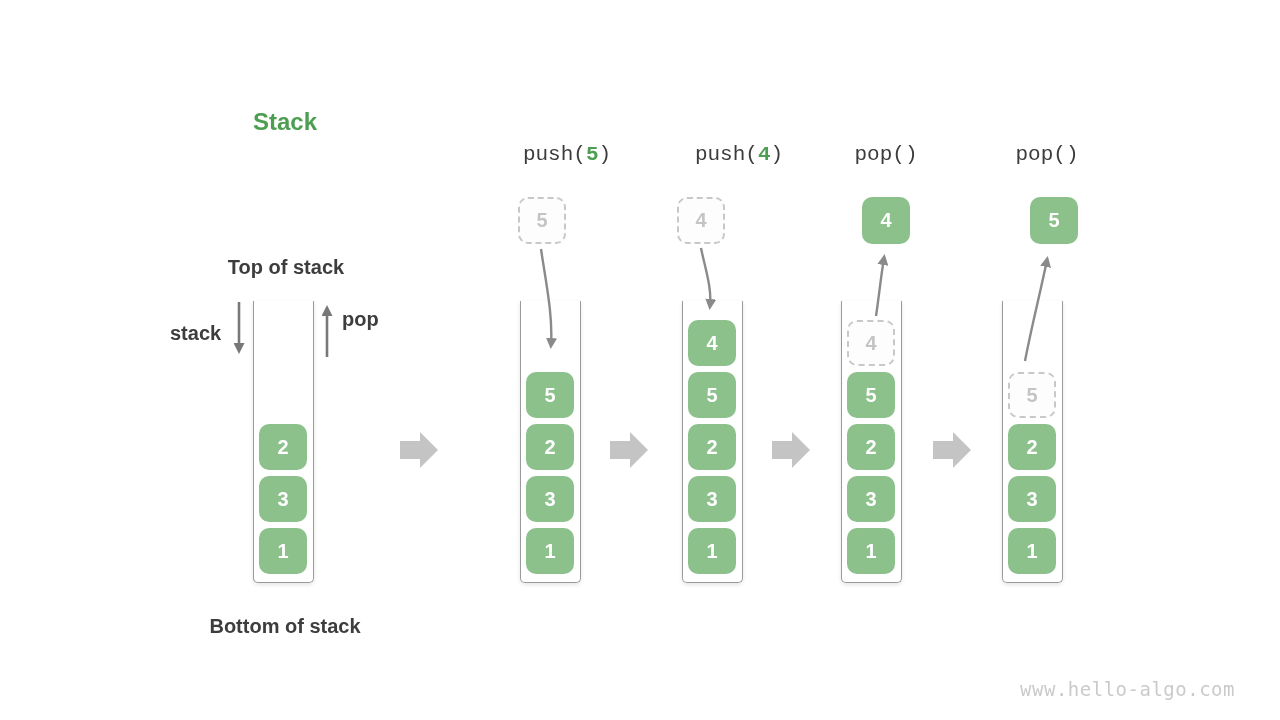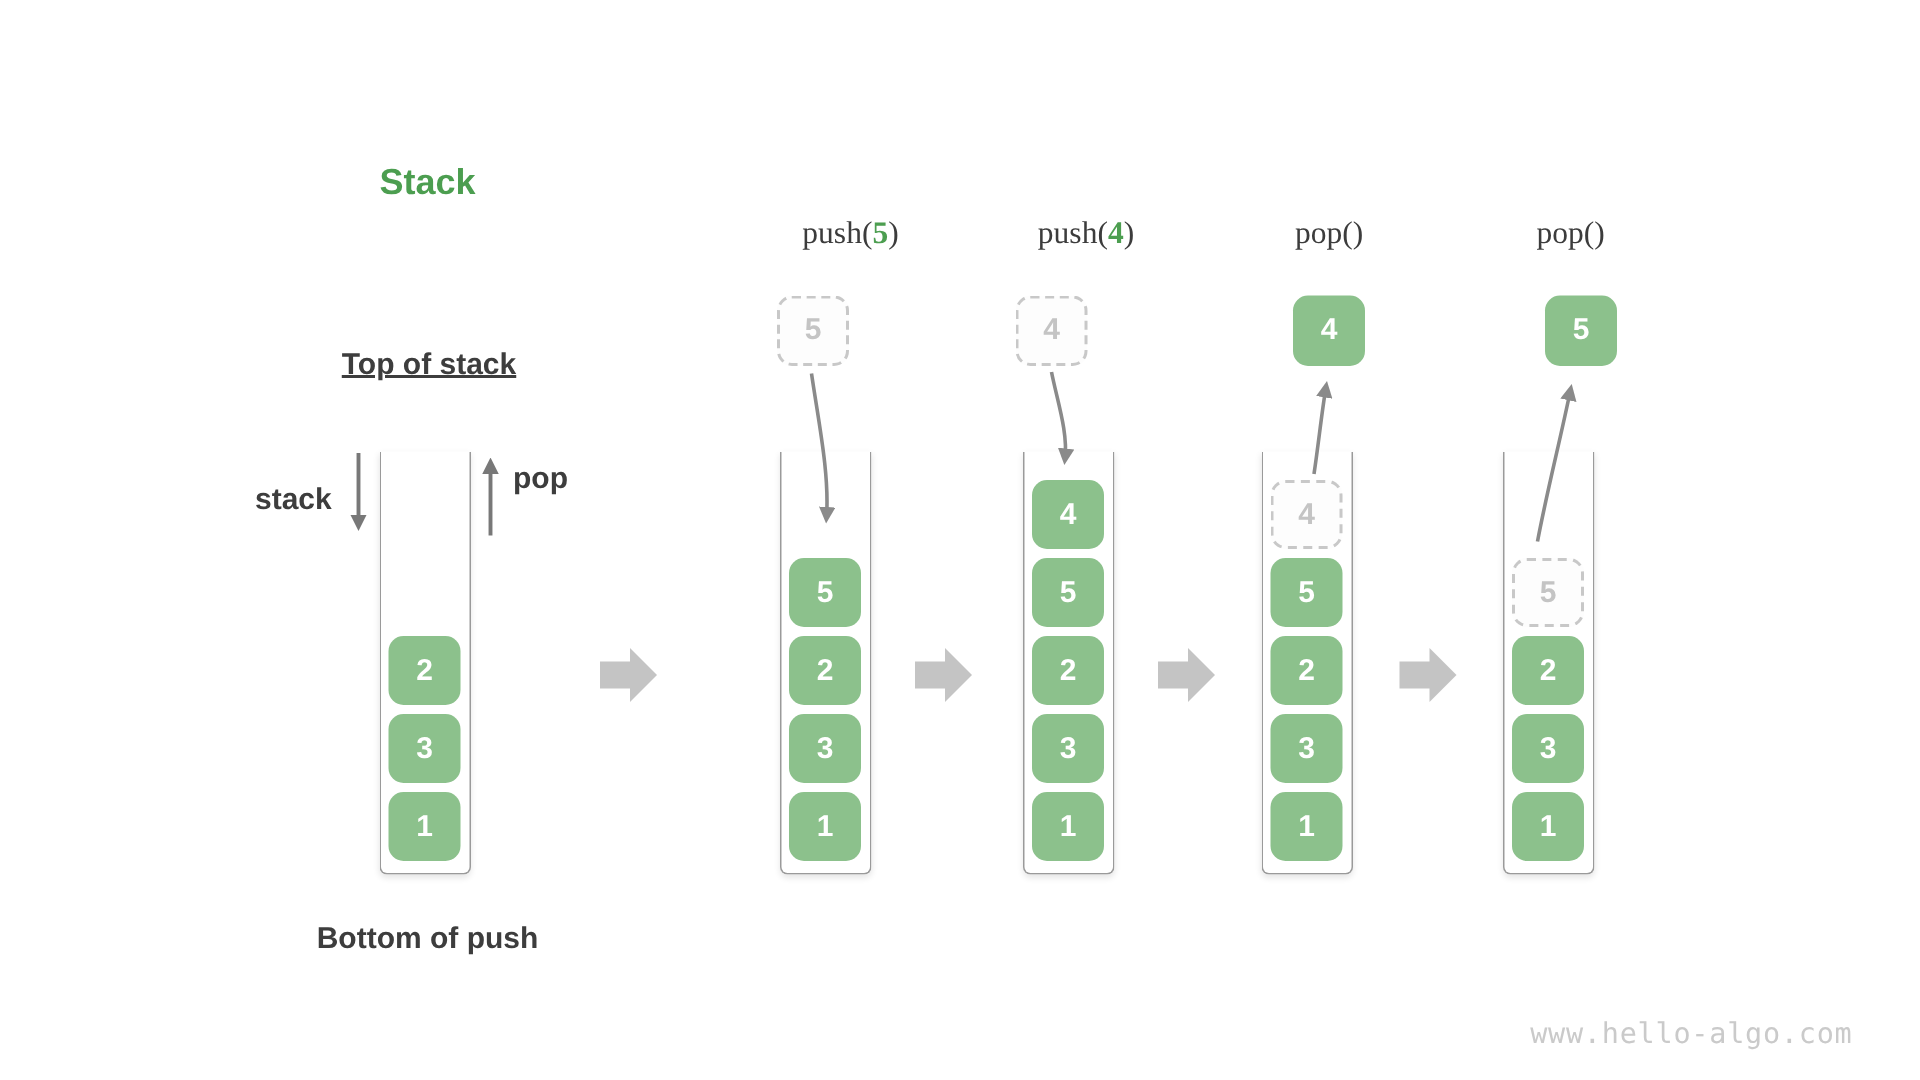--- a/index.html
+++ b/index.html
@@ -15,21 +15,21 @@
     font-size:24px; font-weight:bold; color:#4C9E50;
   }
   .caption {
     transform:translateX(-50%);
     font-size:20px; font-weight:bold; color:#3D3D3D;
   }
   .side-label { font-size:20px; font-weight:bold; color:#3D3D3D; }
 
   .op-header {
     top:143px; transform:translateX(-50%);
-    font-family:Liberation Serif, serif;
+    font-family:Liberation Mono, monospace;
     font-size:21px; color:#3C3C3C; white-space:nowrap;
   }
   .op-header .arg { color:#4C9E50; font-weight:bold; }
 
   .watermark {
     right:45px; top:678px;
     font-family:"DejaVu Sans Mono", monospace;
     font-size:19px; color:#CACACA; letter-spacing:0.5px;
   }
 
@@ -83,29 +83,29 @@
     <path d="M876,316 C879,296 881,276 884,258" stroke="#8A8A8A" stroke-width="2.4" fill="none" marker-end="url(#ah-gray)"></path>
     <path d="M1025,361 C1031,329 1040,294 1047,260" stroke="#8A8A8A" stroke-width="2.4" fill="none" marker-end="url(#ah-gray)"></path>
 
     <path d="M400,441 H420 V432 L438,450 L420,468 V459 H400 Z" fill="#C4C4C4"></path>
     <path d="M610,441 H630 V432 L648,450 L630,468 V459 H610 Z" fill="#C4C4C4"></path>
     <path d="M772,441 H792 V432 L810,450 L792,468 V459 H772 Z" fill="#C4C4C4"></path>
     <path d="M933,441 H953 V432 L971,450 L953,468 V459 H933 Z" fill="#C4C4C4"></path>
   </svg>
 
   <div class="abs title">Stack</div>
-  <div class="abs caption" style="top:232px; left:286px;text-decoration:underline;">Top of stack</div>
-  <div class="abs caption" style="top:615px; left:285px;">Bottom of push</div>
+  <div class="abs caption" style="top:256px; left:286px;">Top of stack</div>
+  <div class="abs caption" style="top:615px; left:285px;">Bottom of stack</div>
   <div class="abs side-label" style="top:322px; left:170px;">stack</div>
   <div class="abs side-label" style="top:308px; left:342px;">pop</div>
 
   <div class="abs op-header" style="left:567px;">
     <span>push(</span><span class="arg">5</span><span>)</span>
   </div>
-  <div class="abs op-header" style="left:724px;">
+  <div class="abs op-header" style="left:739px;">
     <span>push(</span><span class="arg">4</span><span>)</span>
   </div>
   <div class="abs op-header" style="left:886px;">
     <span>pop(</span><span class="arg"></span><span>)</span>
   </div>
   <div class="abs op-header" style="left:1047px;">
     <span>pop(</span><span class="arg"></span><span>)</span>
   </div>
 
   <div class="stack-col" style="left:253px;">

